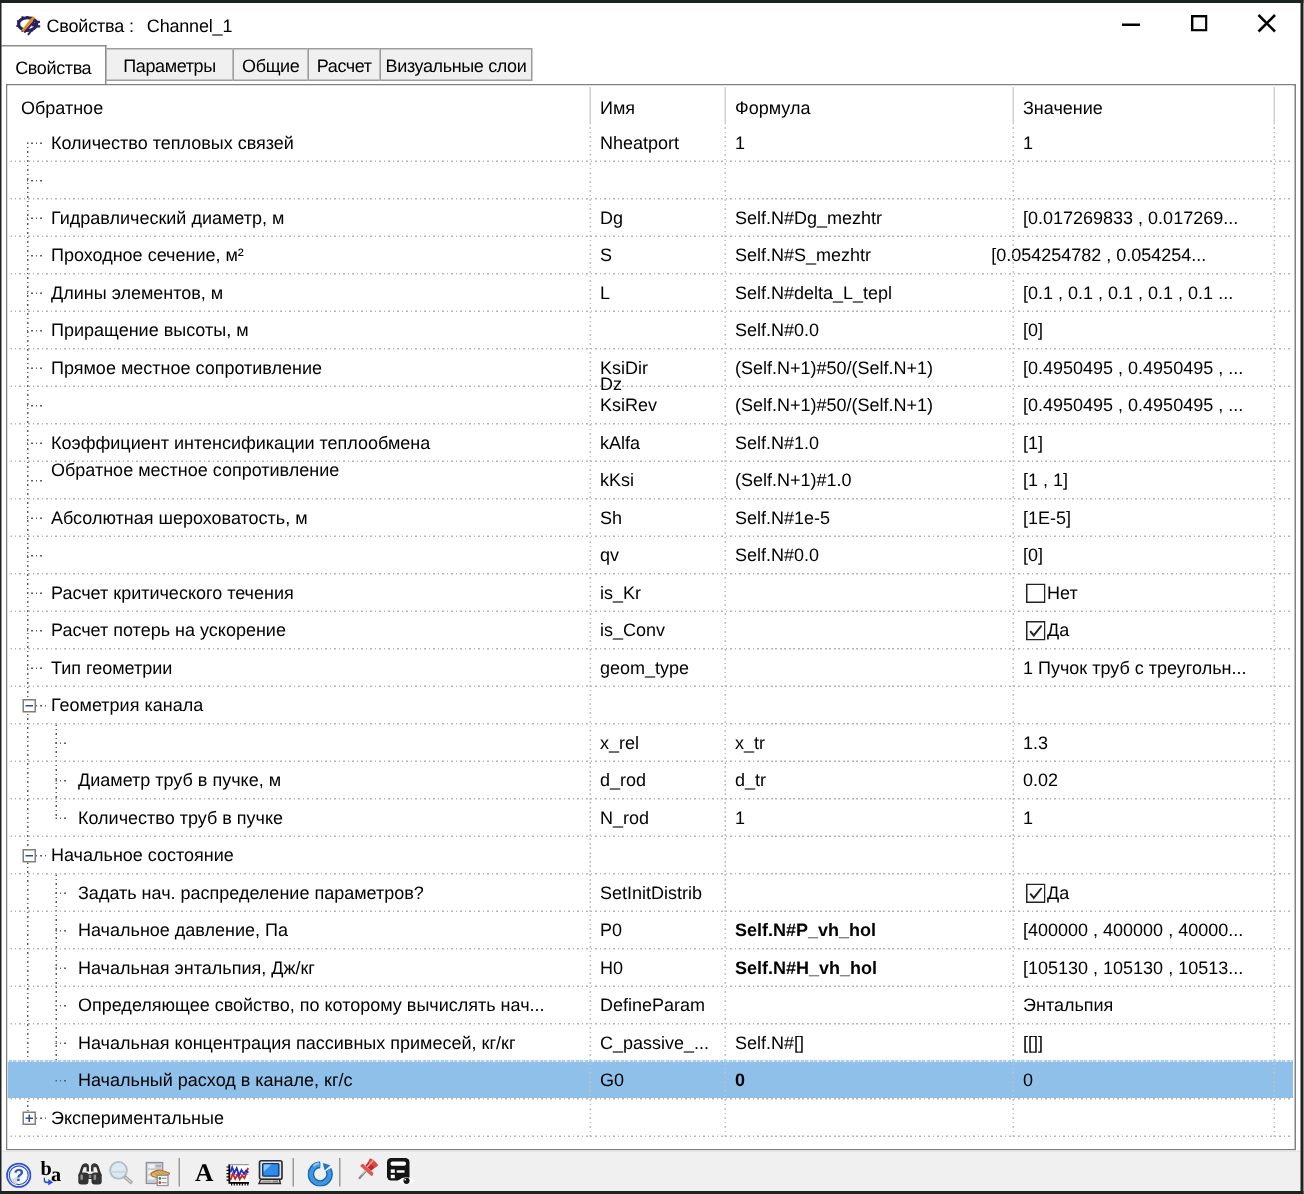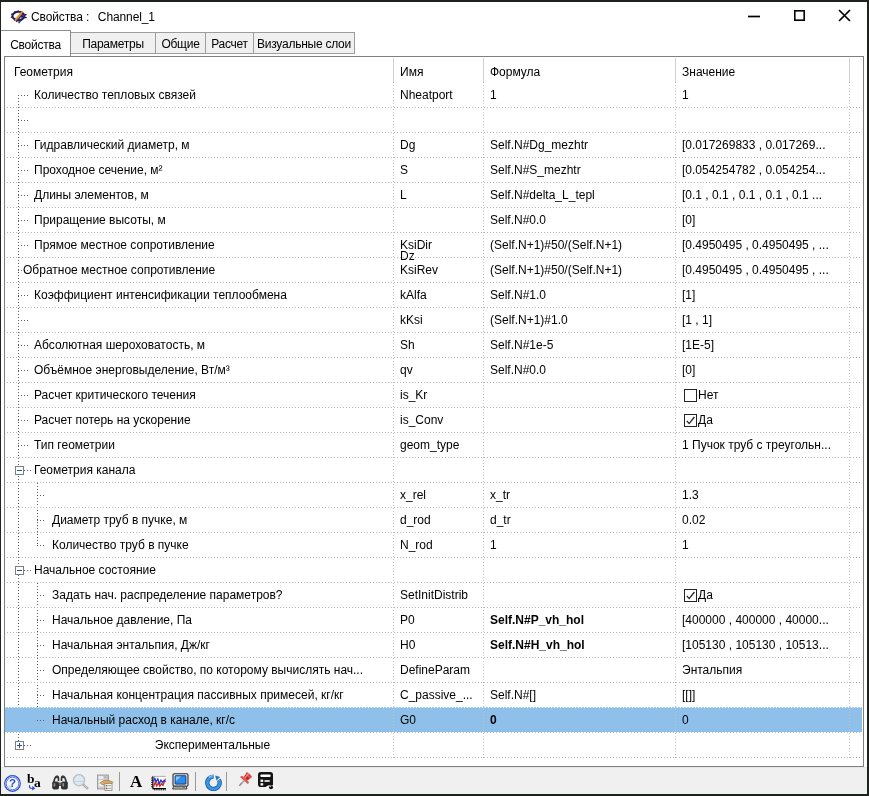--- a/index.html
+++ b/index.html
@@ -66,21 +66,21 @@
       </svg>
   </div>
   <div class="tab active" style="left:1px; top:30px; width:70px; height:26px; padding-top:7px;">Свойства</div>
   <div class="tab" style="left:70px; top:32px; width:86px; height:22px; padding-top:4px;">Параметры</div>
   <div class="tab" style="left:155px; top:32px; width:51px; height:22px; padding-top:4px;">Общие</div>
   <div class="tab" style="left:205px; top:32px; width:49px; height:22px; padding-top:4px;">Расчет</div>
   <div class="tab" style="left:253px; top:32px; width:102px; height:22px; padding-top:4px;">Визуальные слои</div>
   <div id="frame"></div>
   <div id="grid">
     <div class="hdr">
-      <span style="left:9px;">Геометрия</span>
+      <span style="left:9px;">Обратное</span>
       <span style="left:395px;">Имя</span>
       <span style="left:485px;">Формула</span>
       <span style="left:677px;">Значение</span>
     </div>
     <div class="vsol" style="left:388px;"></div>
     <div class="vsol" style="left:478px;"></div>
     <div class="vsol" style="left:670px;"></div>
     <div class="vsol" style="left:844px;"></div>
 <div class="tl" style="left:13px; top:38px; height:650px;"></div>
 <div class="tl" style="left:32px; top:426px; height:62px;"></div>
@@ -101,21 +101,21 @@
 <div class="cell" style="left:395px; width:81px;">Dg</div>
 <div class="cell" style="left:485px; width:183px;">Self.N#Dg_mezhtr</div>
 <div class="cell" style="left:677px; width:165px;">[0.017269833 , 0.017269...</div>
 </div>
 <div class="rowsep" style="top:100px;"></div>
 <div class="tb" style="left:13px; top:113px; width:12px;"></div>
 <div class="row" style="top:100px;">
 <div class="cell" style="left:29px; width:357px;">Проходное сечение, м²</div>
 <div class="cell" style="left:395px; width:81px;">S</div>
 <div class="cell" style="left:485px; width:183px;">Self.N#S_mezhtr</div>
-<div class="cell" style="left:677px; width:165px;">[0.054254782 , 0.054254...</div>
+<div class="cell" style="left:645px; width:165px;text-align:center;">[0.054254782 , 0.054254...</div>
 </div>
 <div class="rowsep" style="top:125px;"></div>
 <div class="tb" style="left:13px; top:138px; width:12px;"></div>
 <div class="row" style="top:125px;">
 <div class="cell" style="left:29px; width:357px;">Длины элементов, м</div>
 <div class="cell" style="left:395px; width:81px;">L</div>
 <div class="cell" style="left:485px; width:183px;">Self.N#delta_L_tepl</div>
 <div class="cell" style="left:677px; width:165px;">[0.1 , 0.1 , 0.1 , 0.1 , 0.1 ...</div>
 </div>
 <div class="rowsep" style="top:150px;"></div>
@@ -130,21 +130,21 @@
 <div class="tb" style="left:13px; top:188px; width:12px;"></div>
 <div class="row" style="top:175px;">
 <div class="cell" style="left:29px; width:357px;">Прямое местное сопротивление</div>
 <div class="cell" style="left:395px; width:81px;">KsiDir</div>
 <div class="cell" style="left:485px; width:183px;">(Self.N+1)#50/(Self.N+1)</div>
 <div class="cell" style="left:677px; width:165px;">[0.4950495 , 0.4950495 , ...</div>
 </div>
 <div class="rowsep" style="top:200px;"></div>
 <div class="tb" style="left:13px; top:213px; width:12px;"></div>
 <div class="row" style="top:200px;">
-<div class="cell" style="left:18px; width:357px;">Обратное местное сопротивление</div>
+<div class="cell" style="left:29px; width:357px;margin-top:43px;">Обратное местное сопротивление</div>
 <div class="cell" style="left:395px; width:81px;">KsiRev</div>
 <div class="cell" style="left:485px; width:183px;">(Self.N+1)#50/(Self.N+1)</div>
 <div class="cell" style="left:677px; width:165px;">[0.4950495 , 0.4950495 , ...</div>
 </div>
 <div class="rowsep" style="top:225px;"></div>
 <div class="tb" style="left:13px; top:238px; width:12px;"></div>
 <div class="row" style="top:225px;">
 <div class="cell" style="left:29px; width:357px;">Коэффициент интенсификации теплообмена</div>
 <div class="cell" style="left:395px; width:81px;">kAlfa</div>
 <div class="cell" style="left:485px; width:183px;">Self.N#1.0</div>
@@ -161,21 +161,20 @@
 <div class="tb" style="left:13px; top:288px; width:12px;"></div>
 <div class="row" style="top:275px;">
 <div class="cell" style="left:29px; width:357px;">Абсолютная шероховатость, м</div>
 <div class="cell" style="left:395px; width:81px;">Sh</div>
 <div class="cell" style="left:485px; width:183px;">Self.N#1e-5</div>
 <div class="cell" style="left:677px; width:165px;">[1E-5]</div>
 </div>
 <div class="rowsep" style="top:300px;"></div>
 <div class="tb" style="left:13px; top:313px; width:12px;"></div>
 <div class="row" style="top:300px;">
-<div class="cell" style="left:29px; width:357px;">Объёмное энерговыделение, Вт/м³</div>
 <div class="cell" style="left:395px; width:81px;">qv</div>
 <div class="cell" style="left:485px; width:183px;">Self.N#0.0</div>
 <div class="cell" style="left:677px; width:165px;">[0]</div>
 </div>
 <div class="rowsep" style="top:325px;"></div>
 <div class="tb" style="left:13px; top:338px; width:12px;"></div>
 <div class="row" style="top:325px;">
 <div class="cell" style="left:29px; width:357px;">Расчет критического течения</div>
 <div class="cell" style="left:395px; width:81px;">is_Kr</div>
 <div style="position:absolute; left:679px; top:7px; width:13px; height:13px;">
@@ -297,21 +296,21 @@
 <div class="cell" style="left:395px; width:81px;">G0</div>
 <div class="cell bold" style="left:485px; width:183px;">0</div>
 <div class="cell" style="left:677px; width:165px;">0</div>
 </div>
 <div class="rowsep" style="top:675px;"></div>
 <div class="exp" style="left:10px; top:684px;">
         <i class="h"></i>
         <i class="v"></i>
       </div>
 <div class="tb" style="left:19px; top:688px; width:7px;"></div>
-<div class="row" style="top:675px;text-align:center;">
+<div class="row" style="top:675px;">
 <div class="cell" style="left:29px; width:357px;">Экспериментальные</div>
 </div>
 <div class="rowsep" style="top:700px;"></div>
 <div class="vdot" style="left:388px; top:25px; height:676px;"></div>
 <div class="vdot" style="left:478px; top:25px; height:676px;"></div>
 <div class="vdot" style="left:670px; top:25px; height:676px;"></div>
 <div class="vdot" style="left:844px; top:25px; height:676px;"></div>
   </div>
   <div id="toolbar">
 <svg class="ticon" style="left:3px; top:7px;" width="17" height="17" viewBox="0 0 17 17">

